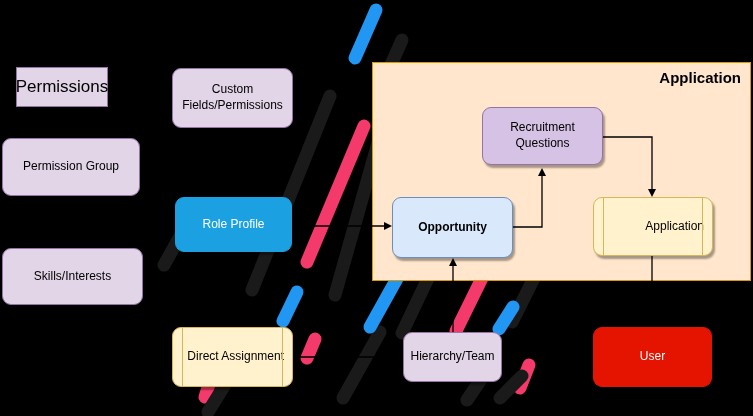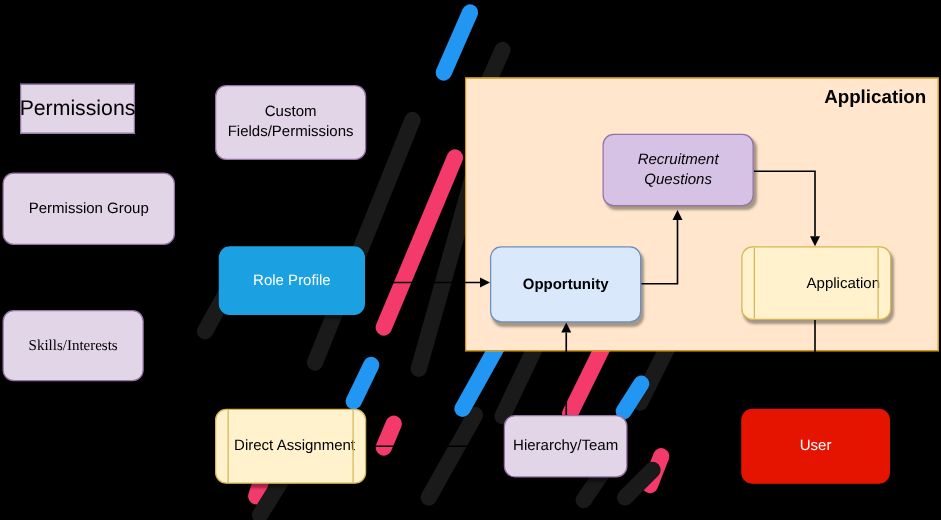--- a/index.html
+++ b/index.html
@@ -8,35 +8,35 @@
     overflow:hidden;font-family:"Liberation Sans",sans-serif;
   }
   svg.layer{position:absolute;left:0;top:0;pointer-events:none;}
   .node{
     position:absolute;display:flex;align-items:center;justify-content:center;
     text-align:center;font-size:12px;line-height:1.3;color:#000;
     border:1px solid transparent;border-radius:9px;box-sizing:border-box;
     padding:2px 8px;box-shadow:2px 3px 2px rgba(0,0,0,0.35);z-index:5;
   }
   .lav{background:#E1D5E7;border-color:#9673A6;}
-  .purple{background:#D6C2E4;border-color:#9673A6;font-style:italic;}
+  .purple{background:#D6C2E4;border-color:#9673A6;}
   .ltblue{background:#DAE8FC;border-color:#6C8EBF;font-weight:bold;}
   .yellow{background:#FFF2CC;border-color:#D6B656;justify-content:flex-end;}
   .bluefill{background:#1BA1E2;border-color:#1BA1E2;color:#fff;}
   .redfill{background:#E51400;border-color:#E51400;color:#fff;}
   .proc::before,.proc::after{
     content:"";position:absolute;top:0;bottom:0;width:0;
     border-left:1px solid #D6B656;
   }
   .proc::before{left:9px;}
   .proc::after{right:9px;}
   
   #n-permissions{left:16px;top:67px;width:92px;height:40px;border-radius:0;font-size:17px;}
   #n-permission-group{left:2px;top:138px;width:138px;height:58px;}
-  #n-skills-interests{left:2px;top:248px;width:113px;height:57px;font-family:Liberation Serif, serif;}
+  #n-skills-interests{left:2px;top:248px;width:141px;height:57px;}
   #n-custom-fields{left:172px;top:68px;width:121px;height:60px;}
   #n-role-profile{left:175px;top:197px;width:117px;height:55px;}
   #n-direct-assignment{left:172px;top:327px;width:121px;height:60px;}
   #n-recruitment-questions{left:482px;top:107px;width:121px;height:58px;}
   #n-opportunity{left:392px;top:197px;width:121px;height:61px;}
   #n-application{left:593px;top:197px;width:120px;height:59px;}
   #n-hierarchy-team{left:403px;top:332px;width:99px;height:50px;}
   #n-user{left:593px;top:327px;width:119px;height:60px;}
   .group{
     position:absolute;left:372px;top:62px;width:379px;height:219px;

